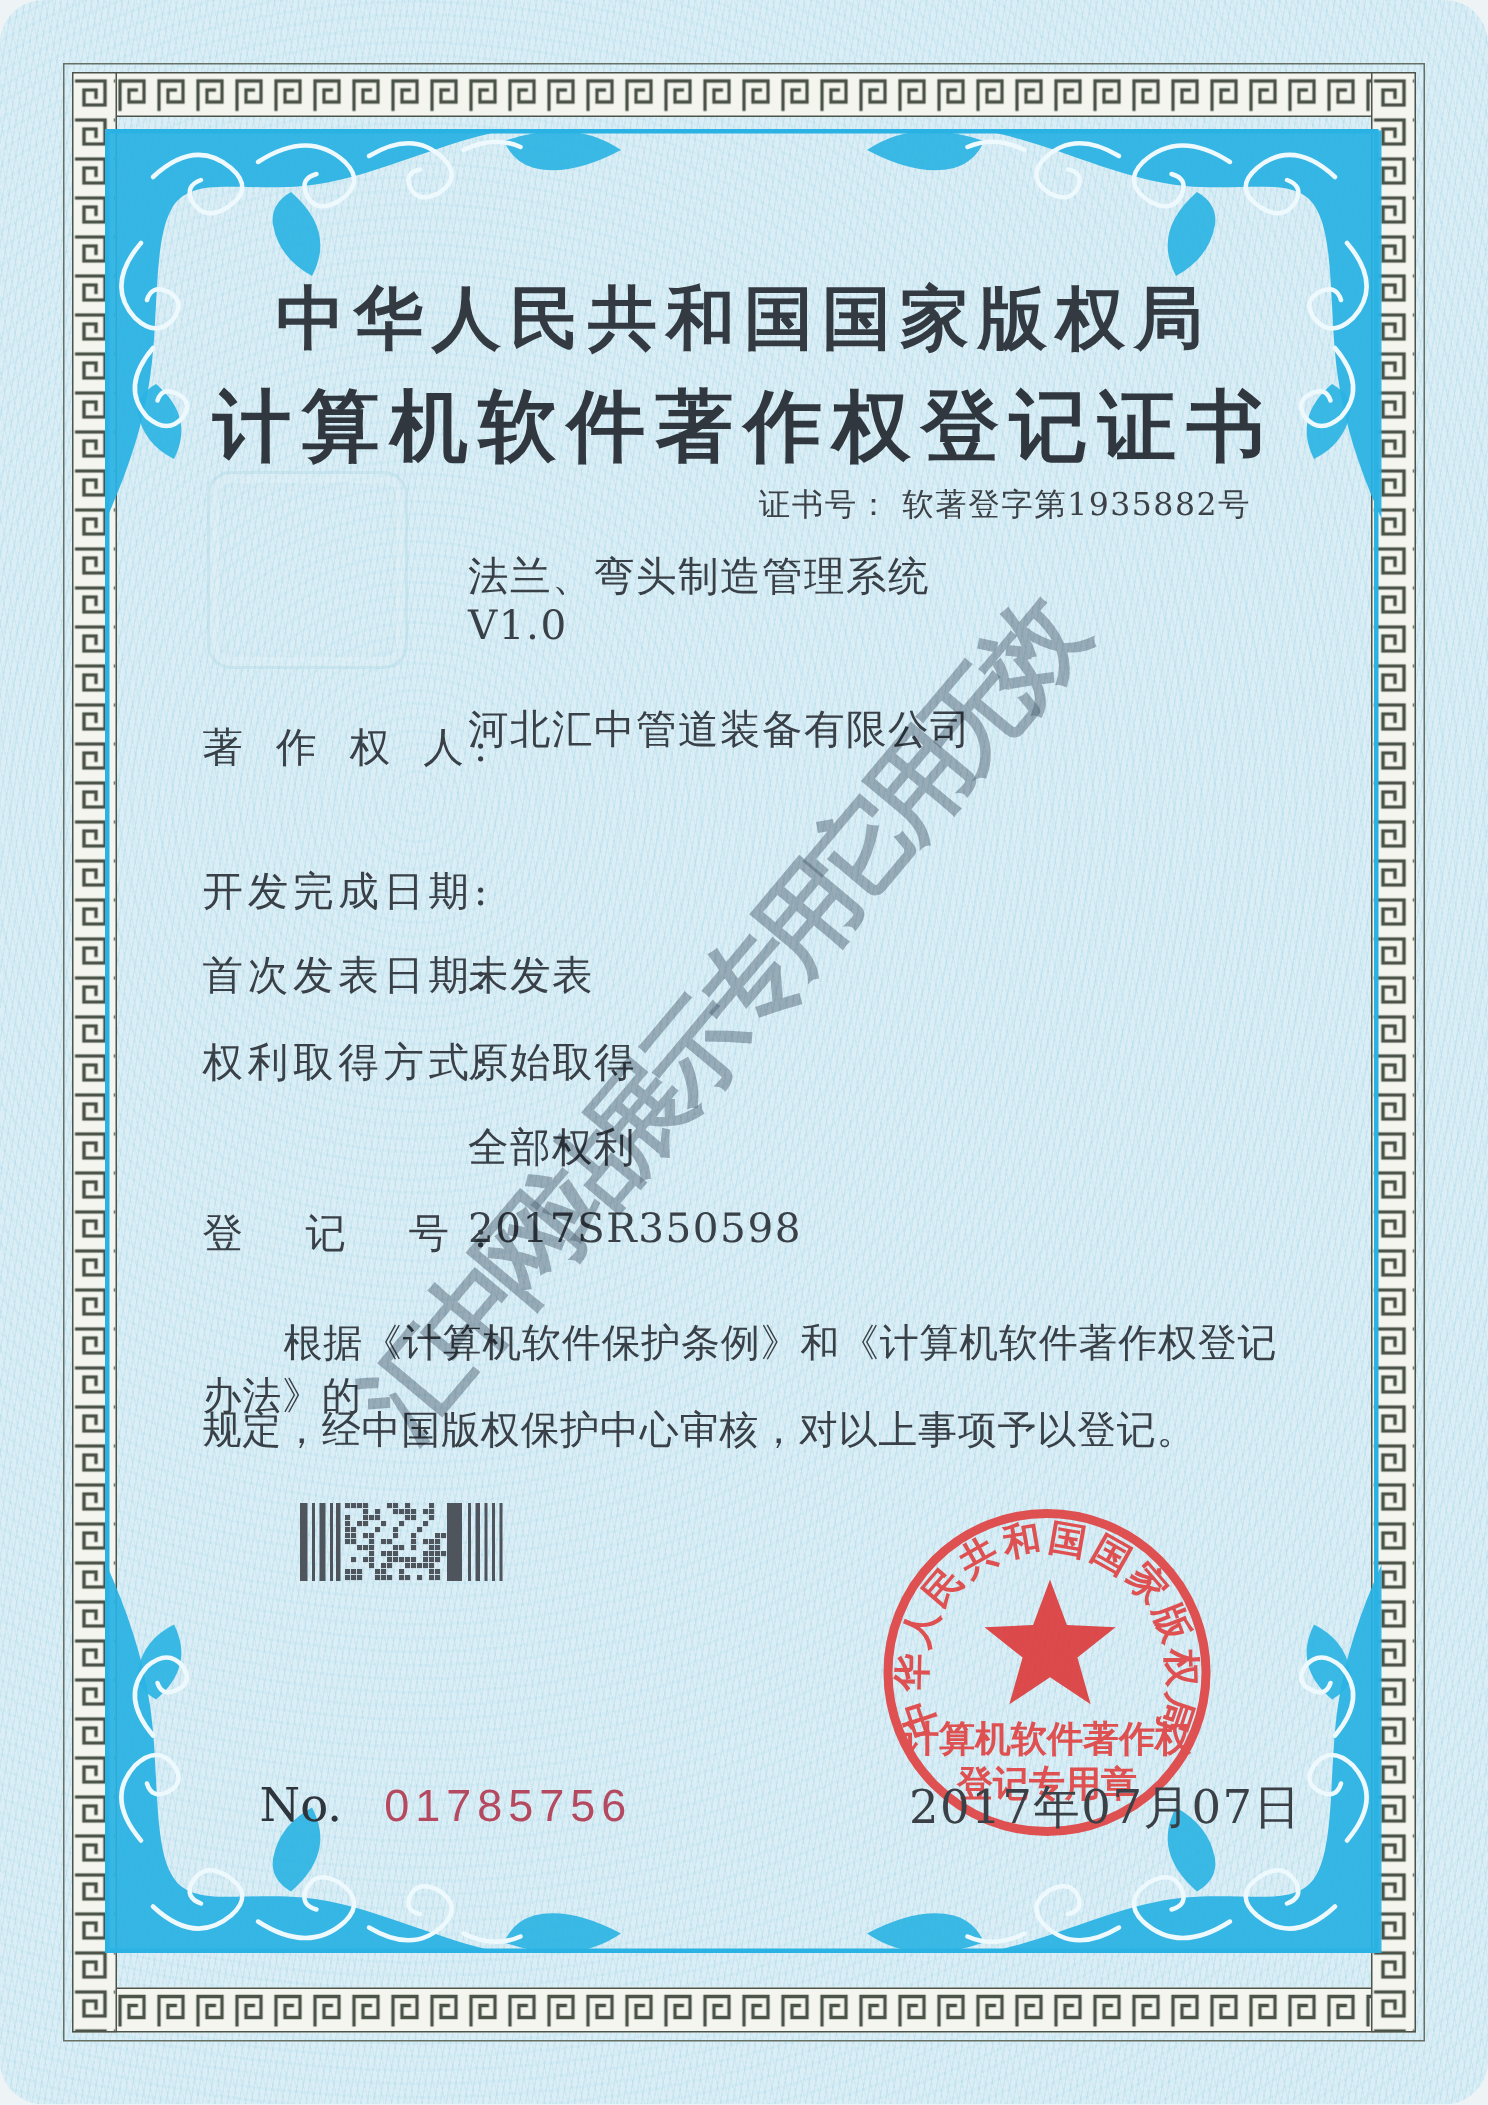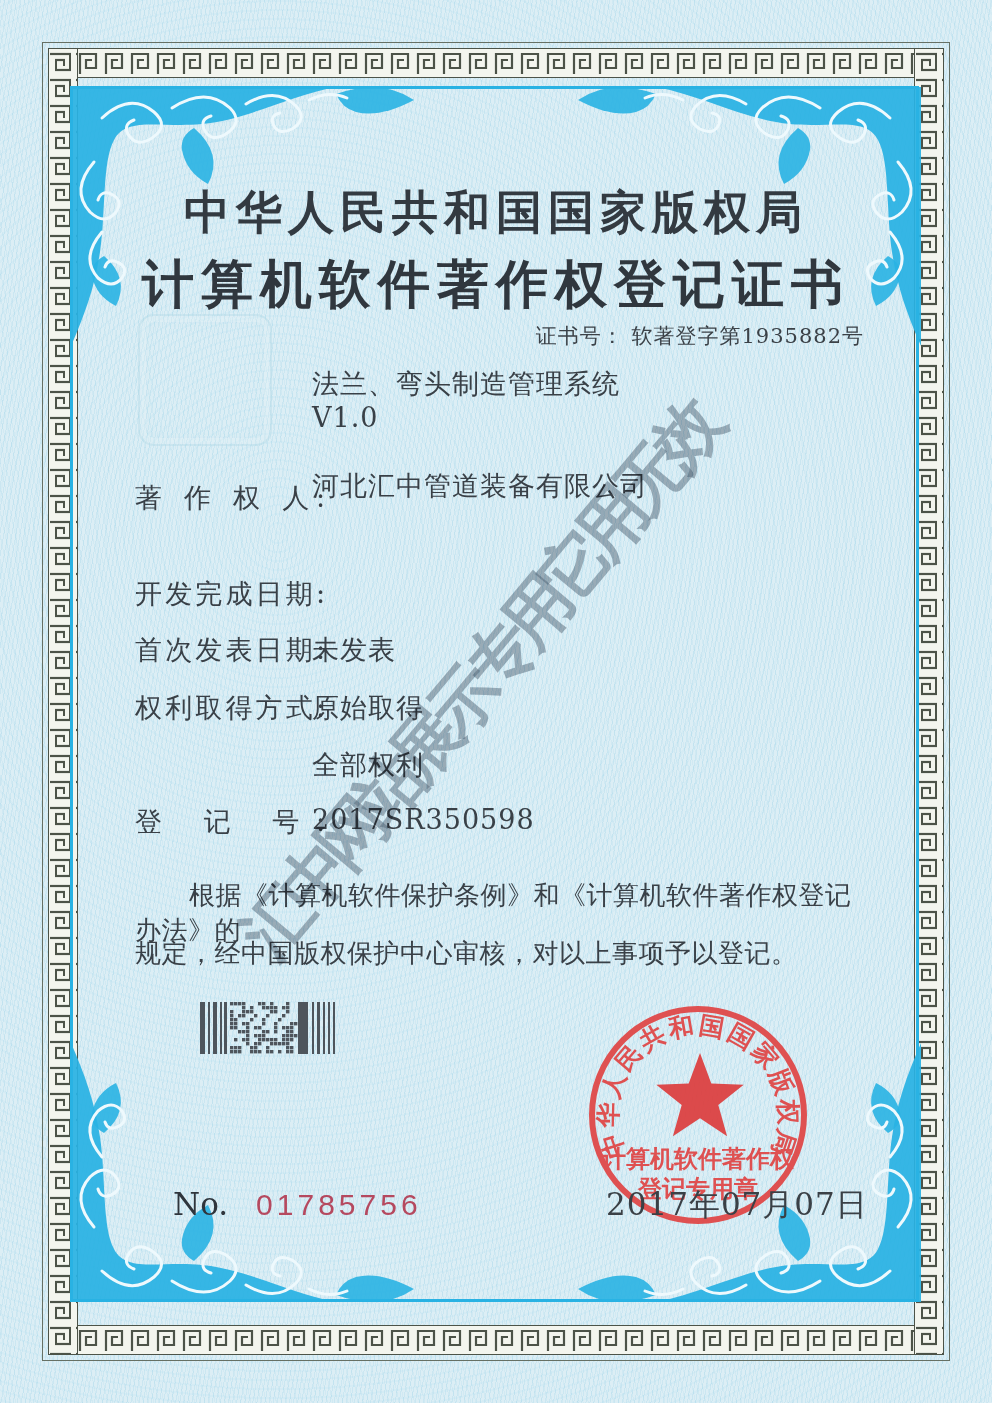--- a/index.html
+++ b/index.html
@@ -8,20 +8,21 @@
     font-family:"DejaVu Serif","Liberation Serif",serif;
     background:#eef4f6;
   }
   .page{
     position:absolute;inset:0;
     background:
       repeating-linear-gradient(100deg, rgba(132,200,226,0.20) 0 1px, transparent 1px 4px),
       repeating-linear-gradient(78deg, rgba(132,200,226,0.13) 0 1px, transparent 1px 5px),
       repeating-radial-gradient(circle at 28% 38%, rgba(150,212,236,0.10) 0 2px, transparent 2px 9px),
       #dceef5;
+    border-radius: 29px;
   }
   
   .outer-hairline{
     position:absolute;inset:42px;border:1.5px solid #667064;pointer-events:none;
   }
   .meander{
     position:absolute;background:#f3f5ee;border:1.5px solid #4c5348;box-sizing:border-box;
   }
   .meander svg{display:block;width:100%;height:100%;}
   .meander.top   {left:48px; top:48px;    width:896px; height:30px;}
@@ -37,21 +38,21 @@
   .abs{position:absolute;}
   .title1{
     left:0;right:0;top:182px;text-align:center;font-size:46px;font-weight:bold;
     letter-spacing:6px;color:#333a41;
   }
   .title2{
     left:0;right:0;top:250px;text-align:center;font-size:52px;font-weight:bold;
     letter-spacing:7px;color:#30373e;
   }
   .certline{
-    top:322px;right:128px;font-size:21px;letter-spacing:1px;color:#3b4147;
+    top:322px;right:158px;font-size:21px;letter-spacing:1px;color:#3b4147;
   }
   .field-label{
     position:absolute;left:135px;width:190px;font-size:27px;color:#394047;
     text-align:justify;text-align-last:justify;white-space:normal;
   }
   .field-value{
     position:absolute;left:312px;font-size:27px;color:#394047;letter-spacing:1px;white-space:nowrap;
   }
   .body-line{left:135px;width:740px;font-size:26px;color:#394047;letter-spacing:0.5px;}
   .indent{text-indent:54px;}

